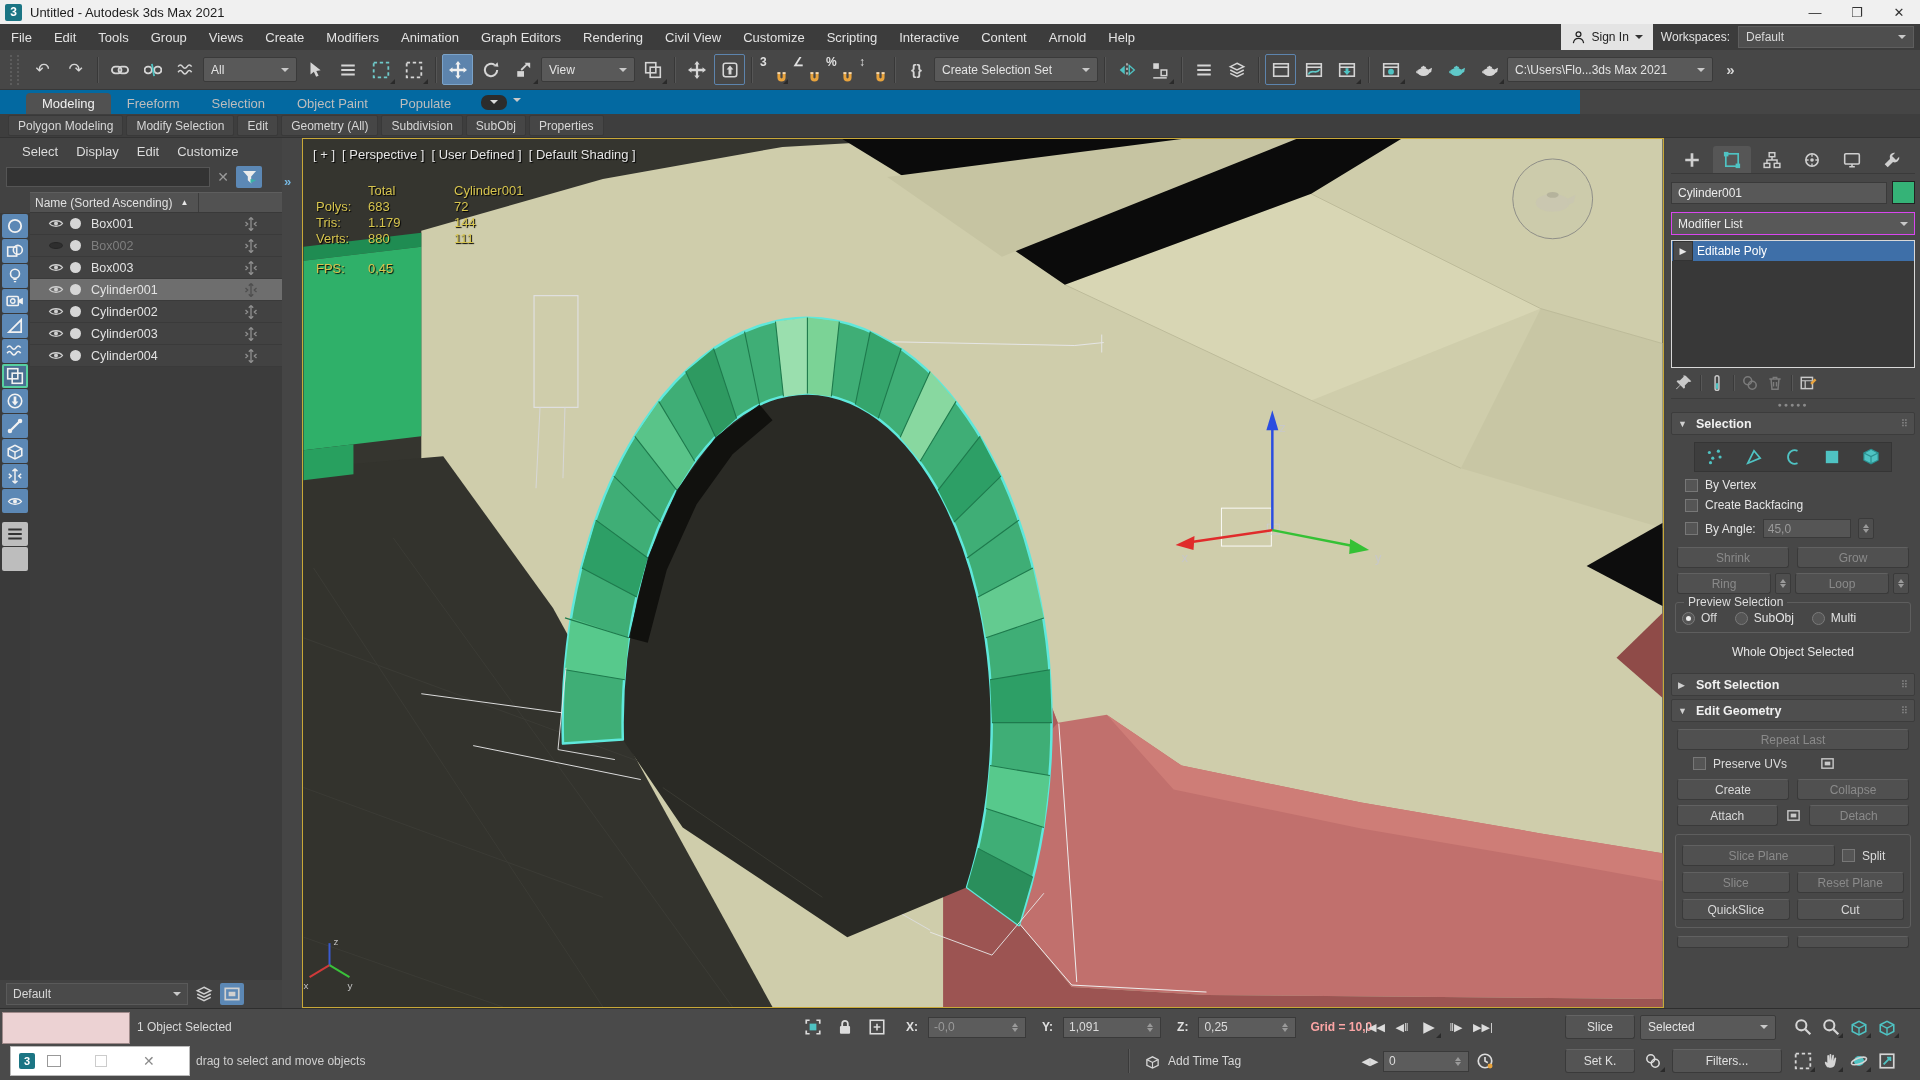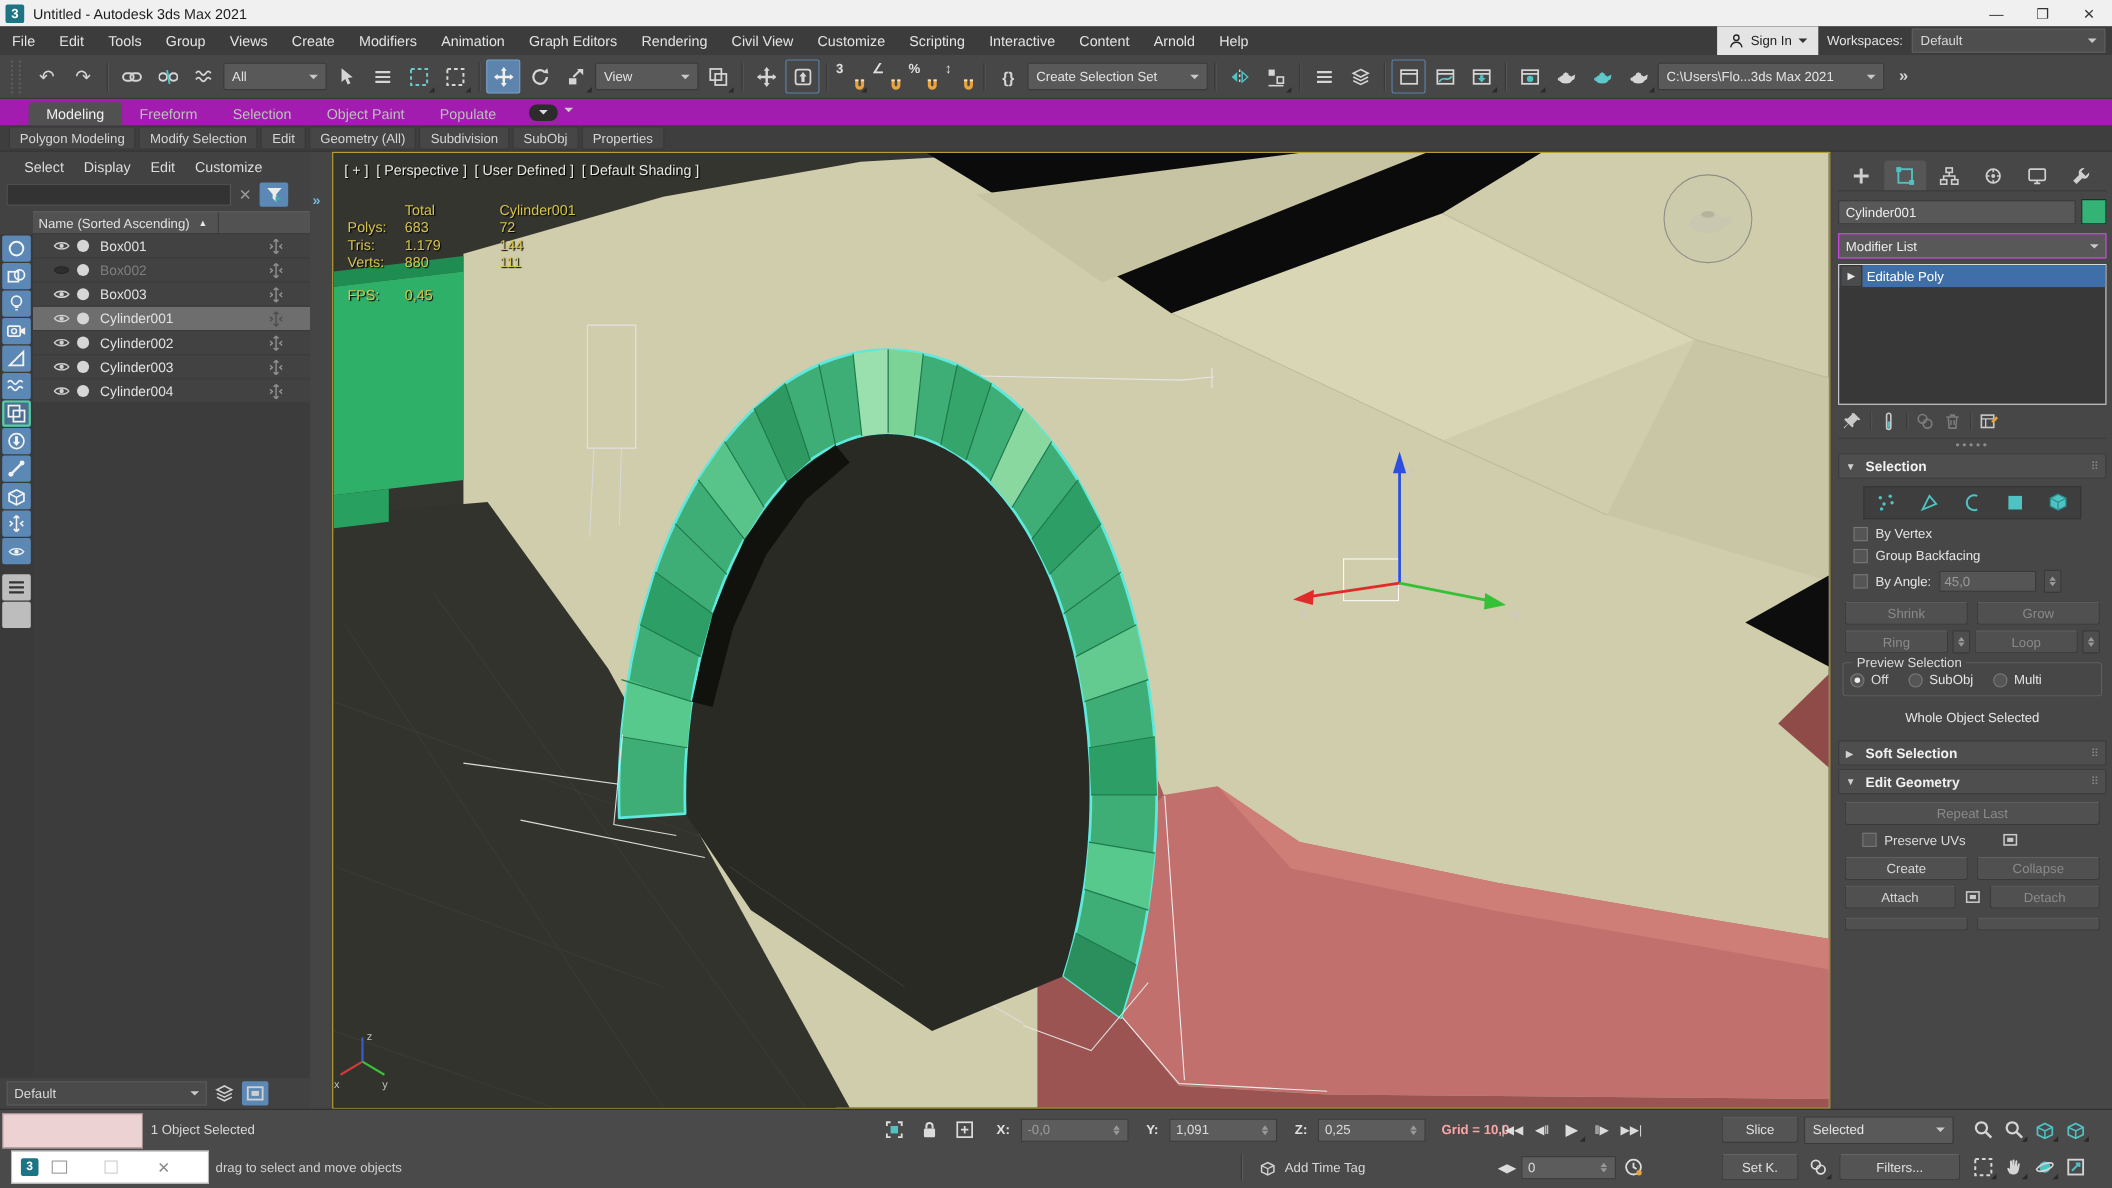--- a/index.html
+++ b/index.html
@@ -29,21 +29,21 @@
   .tb.gtxt{font-size:17px;}
   .tb.active{background:#5d84ad;border:1px solid #7ba3c9;box-sizing:border-box;}
   .tb.outlined{border:1px solid #5d84ad;box-sizing:border-box;}
   .fly::after{content:"";position:absolute;right:1px;bottom:1px;border-left:5px solid transparent;border-bottom:5px solid #2a2a2a;}
   .sep{width:1px;height:26px;background:#383838;margin:0 4px;box-shadow:1px 0 0 #565656;}
   .dd{height:23px;background:#595959;border:1px solid #3a3a3a;border-radius:2px;display:flex;align-items:center;
       padding:0 7px;gap:6px;color:#e4e4e4;font-size:12px;}
   .snaptxt{position:absolute;left:2px;top:1px;font-size:12px;font-weight:bold;color:#e0e0e0;}
   .snapmag{position:absolute;right:1px;bottom:1px;width:13px;height:13px;}
   
-  #ribbontabs{left:0;top:90px;width:1920px;height:24px;background:#a21caf;display:flex;align-items:flex-end;padding-left:26px;box-sizing:border-box;}
+  #ribbontabs{left:0;top:90px;width:1580px;height:24px;background:#0369a1;display:flex;align-items:flex-end;padding-left:26px;box-sizing:border-box;}
   .rtab{padding:3px 16px;color:#bdbdbd;font-size:13px;}
   .rtab.active{background:#515151;color:#f0f0f0;border-radius:4px 4px 0 0;}
   #ribbonpill{width:26px;height:15px;background:#2c2c2c;border-radius:7px;display:flex;align-items:center;justify-content:center;margin:0 4px 4px 14px;}
   #ribbonpill .caret{margin:3px 0 0 0;border-top-color:#ddd;}
   #ribbonpanels{left:0;top:114px;width:1920px;height:24px;background:#3e3e3e;display:flex;align-items:center;gap:3px;padding-left:8px;box-sizing:border-box;border-bottom:1px solid #333;}
   .rbtn{height:19px;background:#464646;border:1px solid #393939;border-radius:2px;color:#d6d6d6;display:flex;align-items:center;padding:0 9px;font-size:12px;}
   
   #explorer{left:0;top:138px;width:282px;height:870px;background:#424242;}
   #xmenu{height:26px;display:flex;align-items:center;padding-left:14px;gap:2px;}
   .xmi{padding:0 8px;color:#dcdcdc;font-size:13px;}
@@ -1102,21 +1102,21 @@
             <use href="#i-element"></use>
           </svg>
         </span>
     </div>
     <div class="cbrow">
         <span class="cbox"></span>
         <span class="cblab">By Vertex</span>
       </div>
     <div class="cbrow">
         <span class="cbox"></span>
-        <span class="cblab">Group Backfacing</span>
+        <span class="cblab">Create Backfacing</span>
       </div>
     <div class="cbrow">
       <span class="cbox"></span>
       <span class="cblab">By Angle:</span>
       <span class="numfield" style="max-width:78px;">
           <span class="val">45,0</span>
         </span>
       <span class="spin">
           <i class="up"></i>
           <i class="dn"></i>
@@ -1180,20 +1180,35 @@
     </div>
     <div class="fr" style="gap:8px;margin:5px 6px 0 6px;">
       <span class="pbtn" style="flex:1;">Attach</span>
       <span class="sticon">
           <svg class="ic" style="width:15px;height:15px;">
             <use href="#i-settingsbox"></use>
           </svg>
         </span>
       <span class="pbtn dis" style="flex:1;">Detach</span>
     </div>
+    <div class="grpbox" style="padding-top:10px;">
+      <div class="fr" style="gap:7px;">
+        <span class="pbtn dis" style="flex:1;">Slice Plane</span>
+        <span class="cbox"></span>
+        <span class="cblab en" style="width:42px;">Split</span>
+      </div>
+      <div class="fr" style="gap:7px;margin-top:6px;">
+        <span class="pbtn dis" style="flex:1;">Slice</span>
+        <span class="pbtn dis" style="flex:1;">Reset Plane</span>
+      </div>
+      <div class="fr" style="gap:7px;margin-top:6px;">
+        <span class="pbtn" style="flex:1;">QuickSlice</span>
+        <span class="pbtn" style="flex:1;">Cut</span>
+      </div>
+    </div>
     <div class="fr" style="gap:8px;margin:8px 6px 0 6px;">
       <span class="pbtn" style="flex:1;height:10px;"></span>
       <span class="pbtn" style="flex:1;height:10px;"></span>
     </div>
   </div>
 
   <div id="statusbar" class="abs">
     <div class="srow1" style="left:137px;">
       <span>1 Object Selected</span>
     </div>

